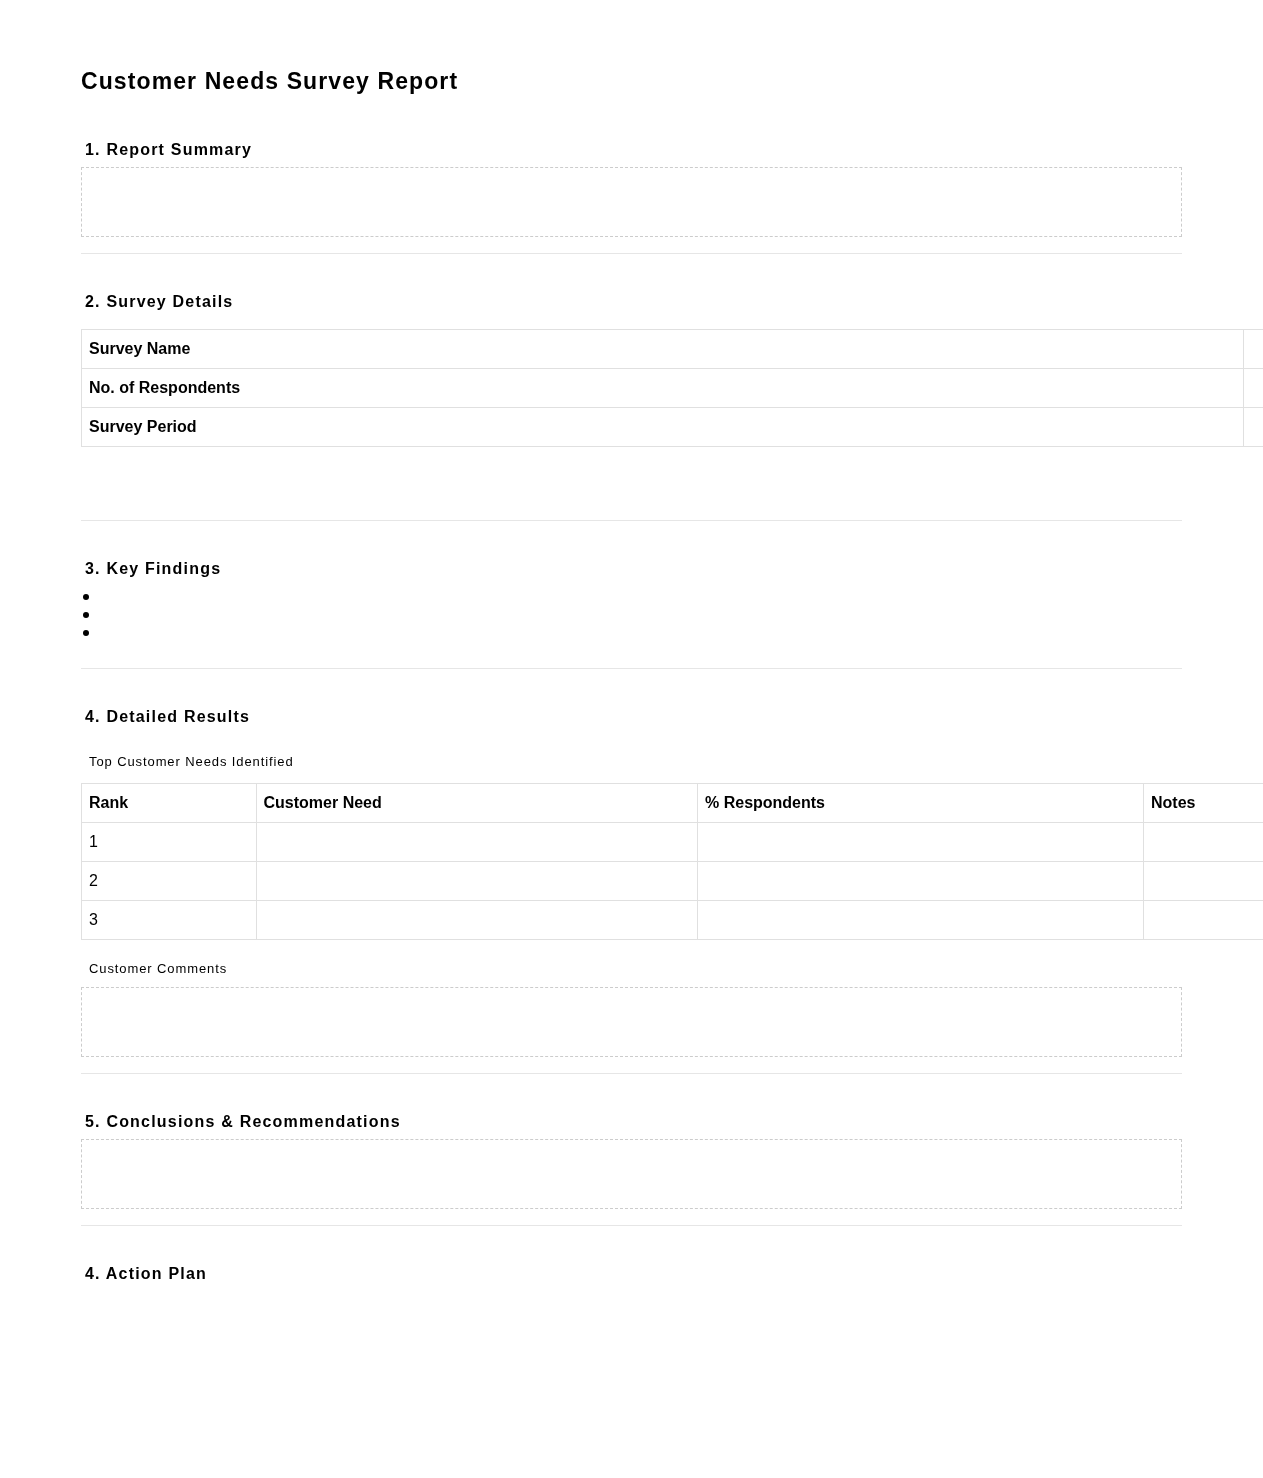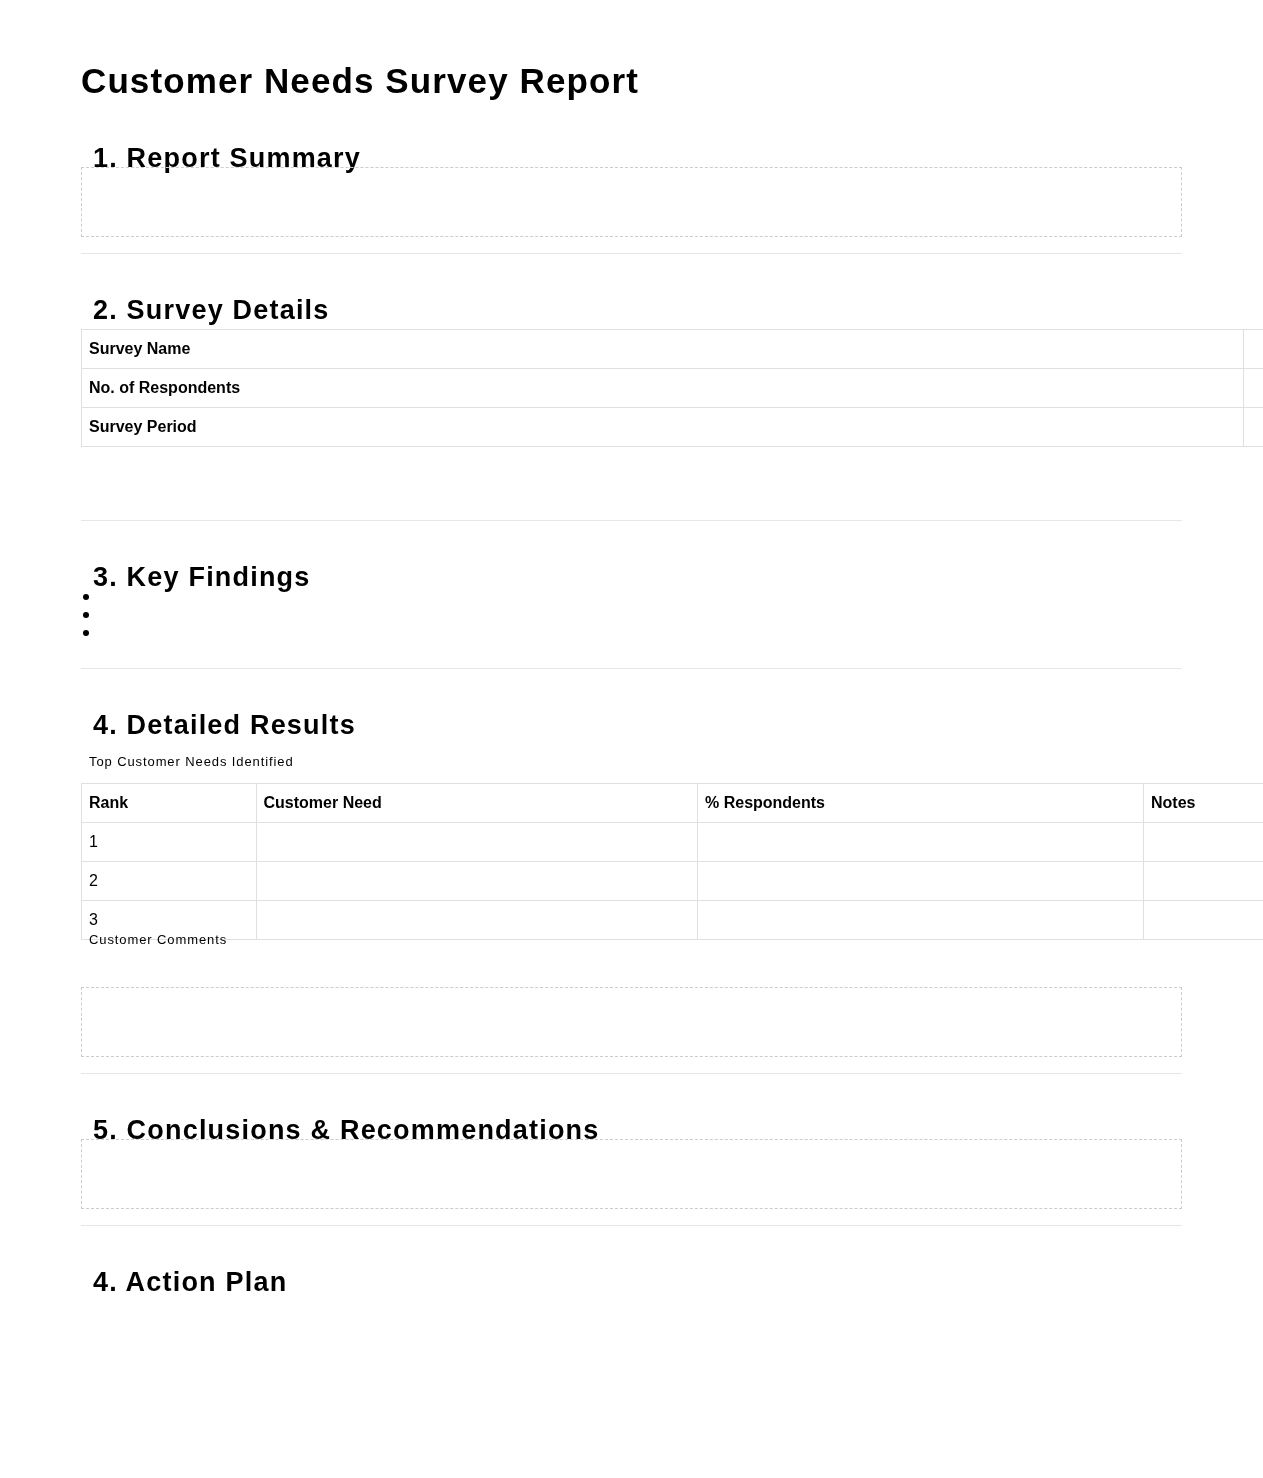--- a/index.html
+++ b/index.html
@@ -3,25 +3,25 @@
 <meta charset="utf-8">
 <style>
   html, body { margin: 0; padding: 0; background: #ffffff; }
   body {
     width: 1263px; height: 1478px; overflow: hidden;
     font-family: "Liberation Sans", sans-serif; color: #000;
   }
   .page { position: absolute; left: 81px; top: 0; width: 1101px; }
   h1 {
     position: absolute; top: 60px; left: 0; margin: 0;
-    font-size: 35px; font-weight: bold; letter-spacing: 1.1px; line-height: 42px;
+    font-size: 23px; font-weight: bold; letter-spacing: 1.1px; line-height: 42px;
   }
   h2 {
-    position: absolute; left: 0; margin: 12px;
-    font-size: 27px; font-weight: bold; letter-spacing: 1.2px; line-height: 24px;
+    position: absolute; left: 0; margin: 4px;
+    font-size: 16px; font-weight: bold; letter-spacing: 1.2px; line-height: 24px;
   }
   h3 {
     position: absolute; left: 0; margin: 8px;
     font-size: 13px; font-weight: normal; letter-spacing: 0.9px; line-height: 20px;
   }
   .box {
     position: absolute; left: 0; width: 1099px; height: 68px;
     border: 1px dashed #cccccc;
   }
   .rule { position: absolute; left: 0; width: 1101px; height: 0; border-top: 1px solid #e6e6e6; }
@@ -114,21 +114,21 @@
       <td></td>
     </tr>
     <tr>
       <td>3</td>
       <td></td>
       <td></td>
       <td></td>
     </tr>
   </tbody>
     </table>
-  <h3 style="top:922px">Customer Comments</h3>
+  <h3 style="top:951px">Customer Comments</h3>
   <div class="box" style="top:987px"></div>
   <div class="rule" style="top:1073px"></div>
 
   <h2 style="top:1106px">5. Conclusions &amp; Recommendations</h2>
   <div class="box" style="top:1139px"></div>
   <div class="rule" style="top:1225px"></div>
 
   <h2 style="top:1258px">4. Action Plan</h2>
 </div>
 

